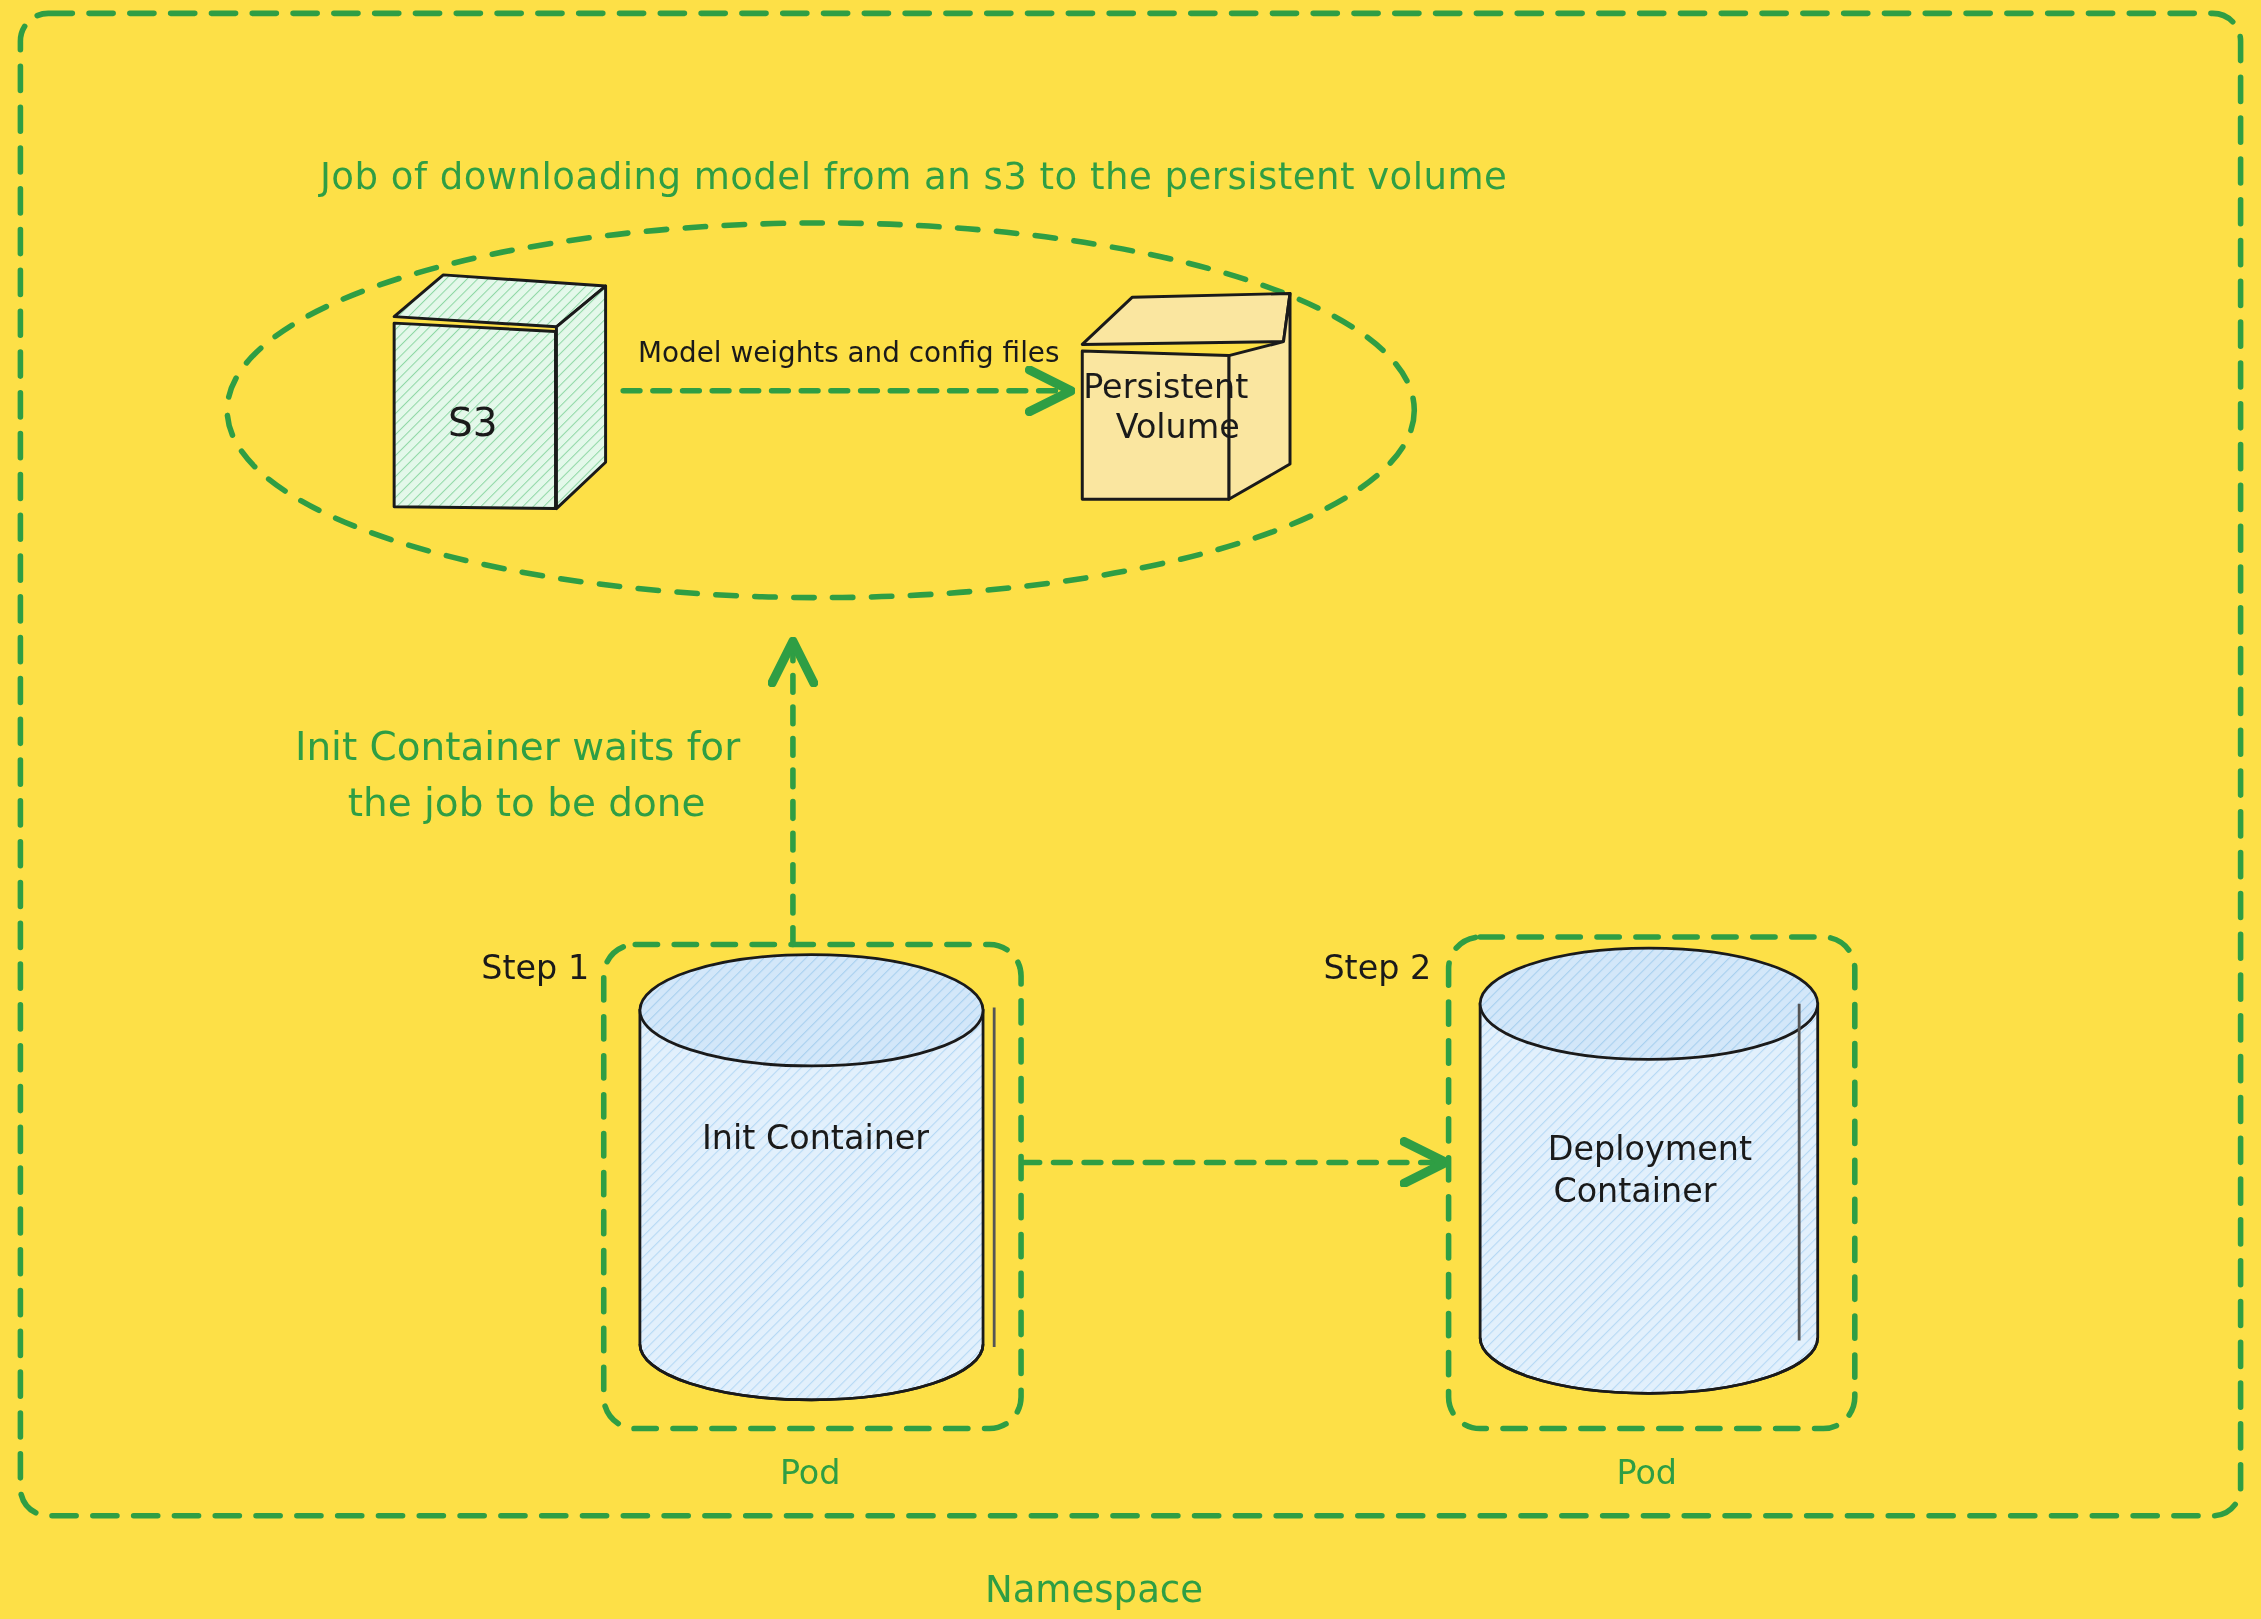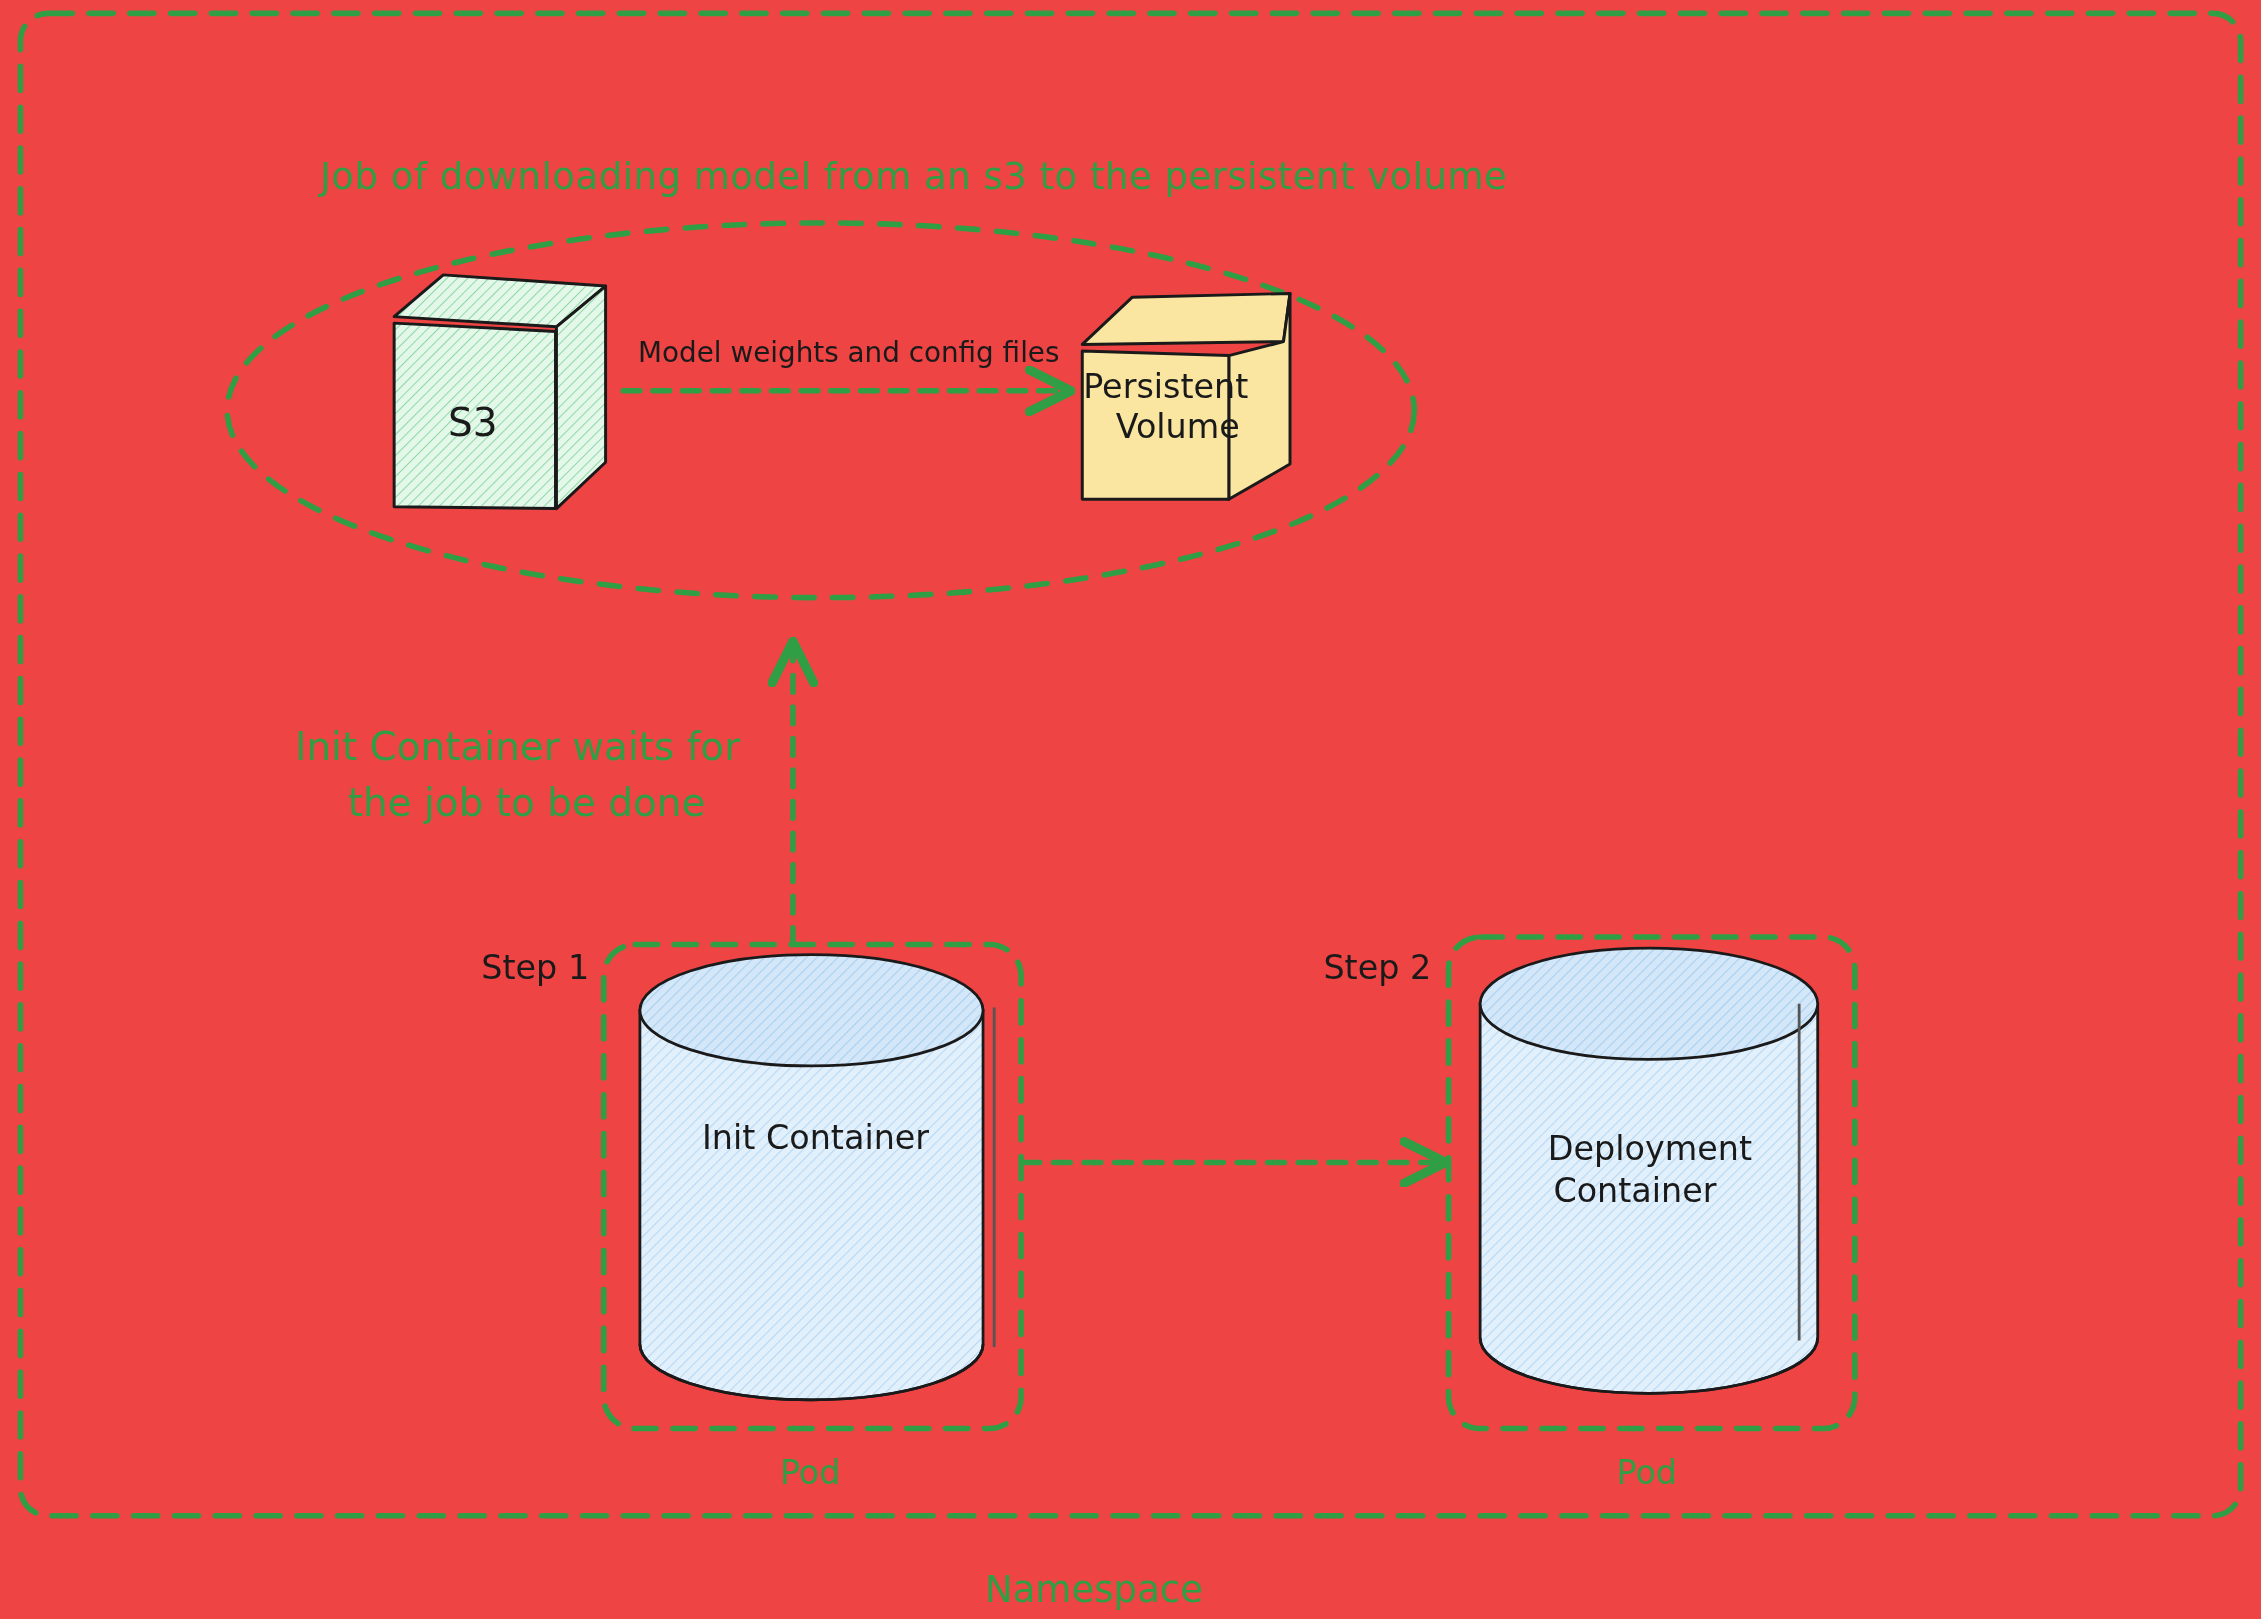--- a/index.html
+++ b/index.html
@@ -10,21 +10,21 @@
   body {
     width: 2261px;
     height: 1620px;
     font-family: "DejaVu Sans", sans-serif;
     overflow: hidden;
   }
   #diagram-root {
     position: relative;
     width: 2261px;
     height: 1620px;
-    background: #ef4444;
+    background: #fde047;
   }
   svg.canvas {
     position: absolute;
     left: 0;
     top: 0;
     width: 2261px;
     height: 1620px;
     display: block;
   }
   .hand-green {

